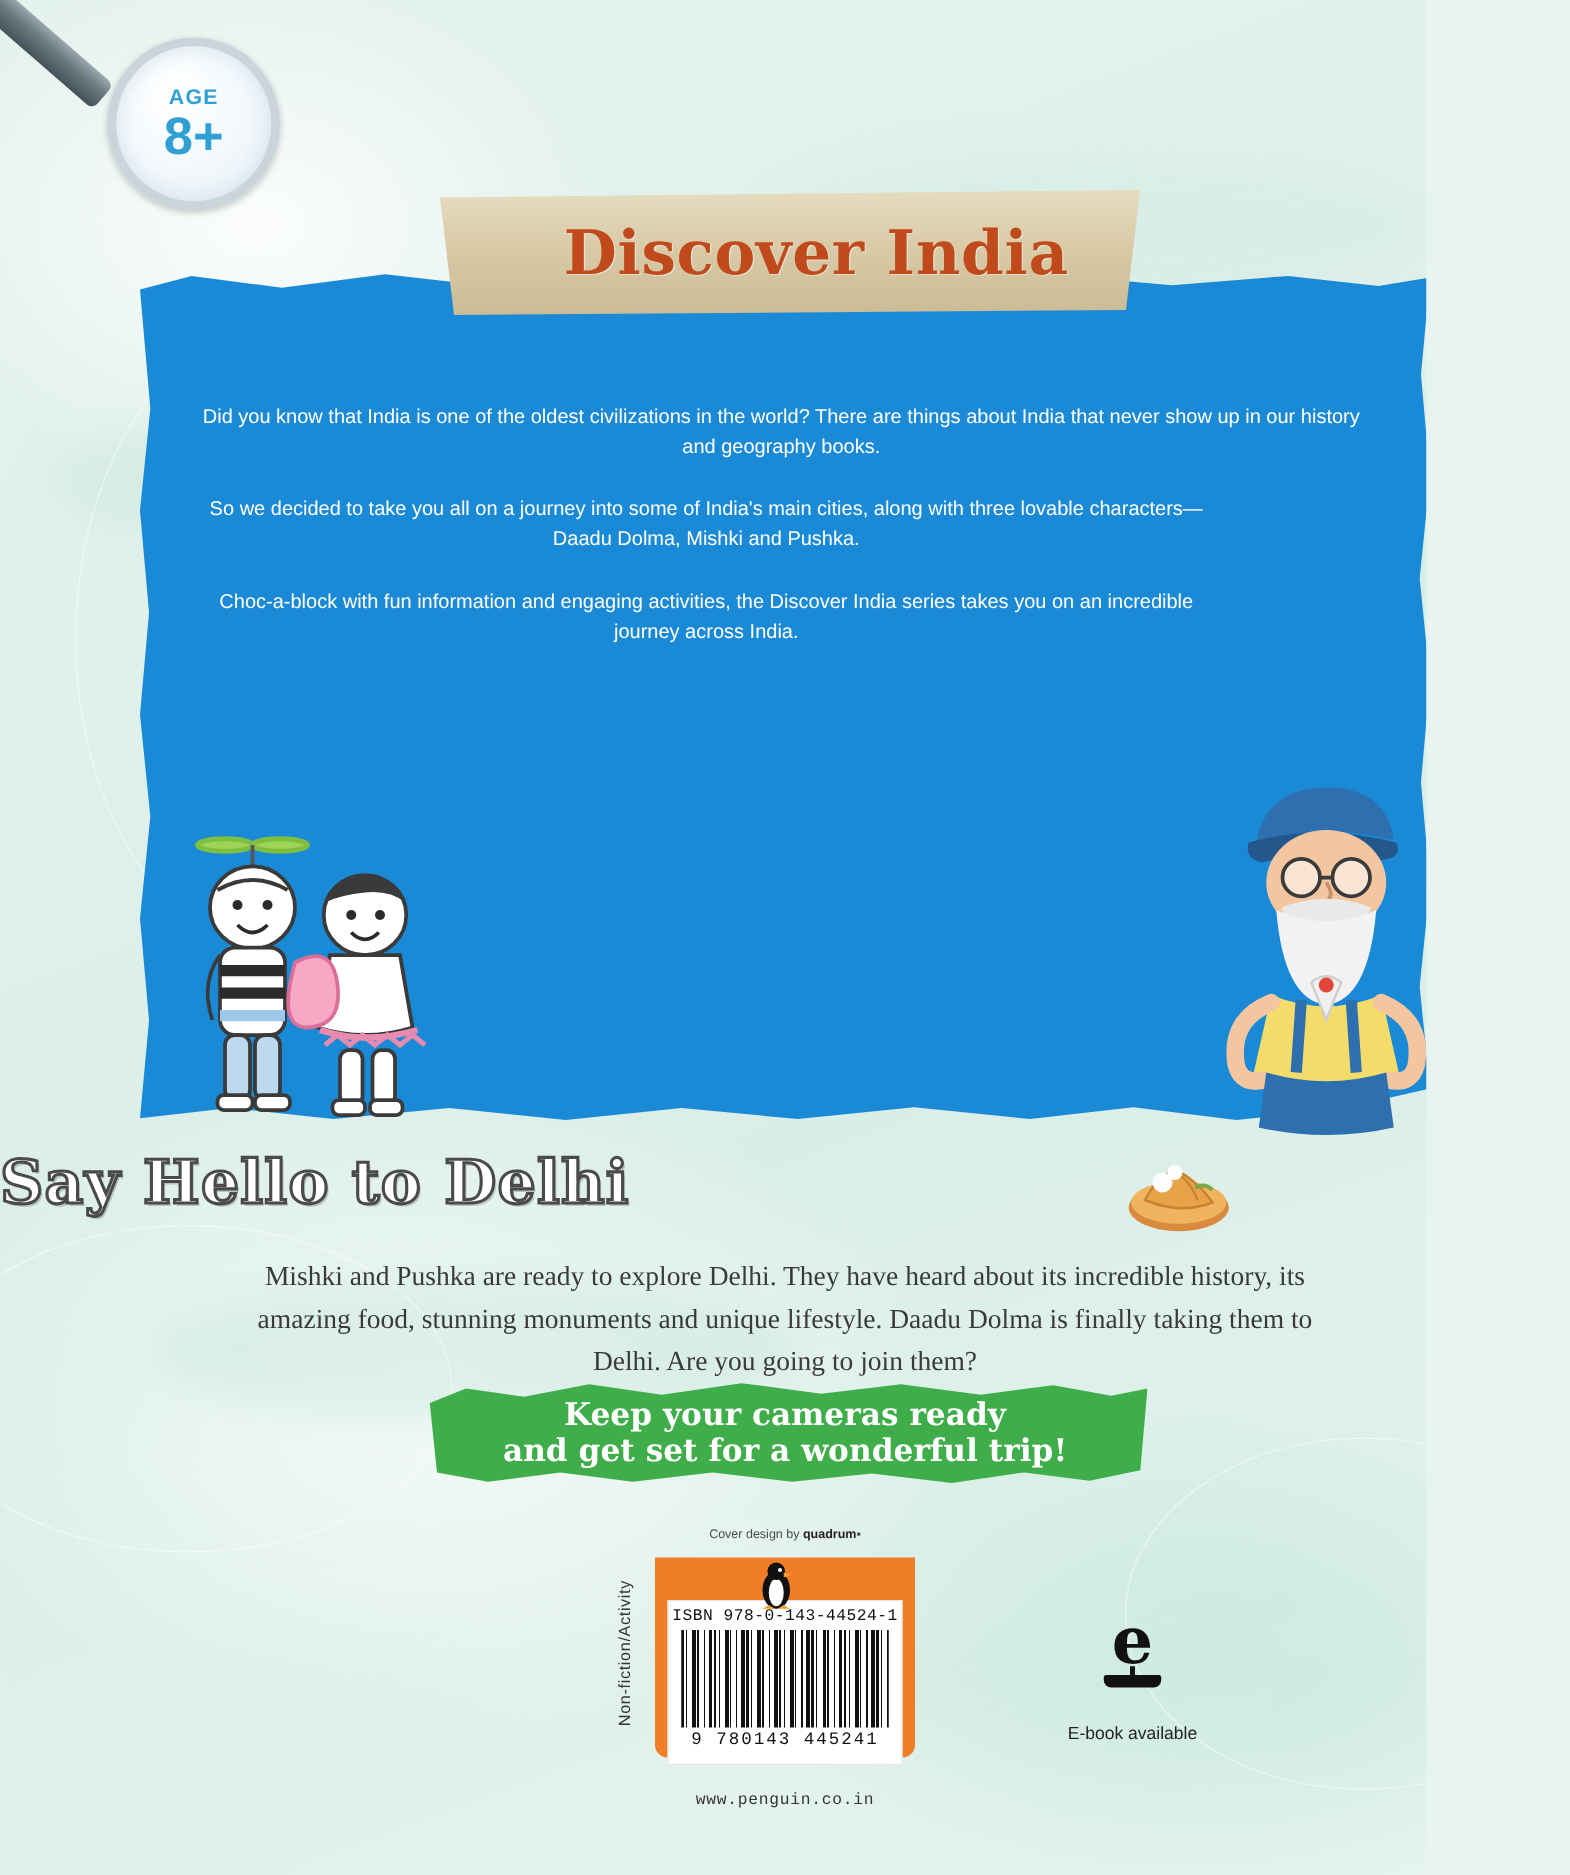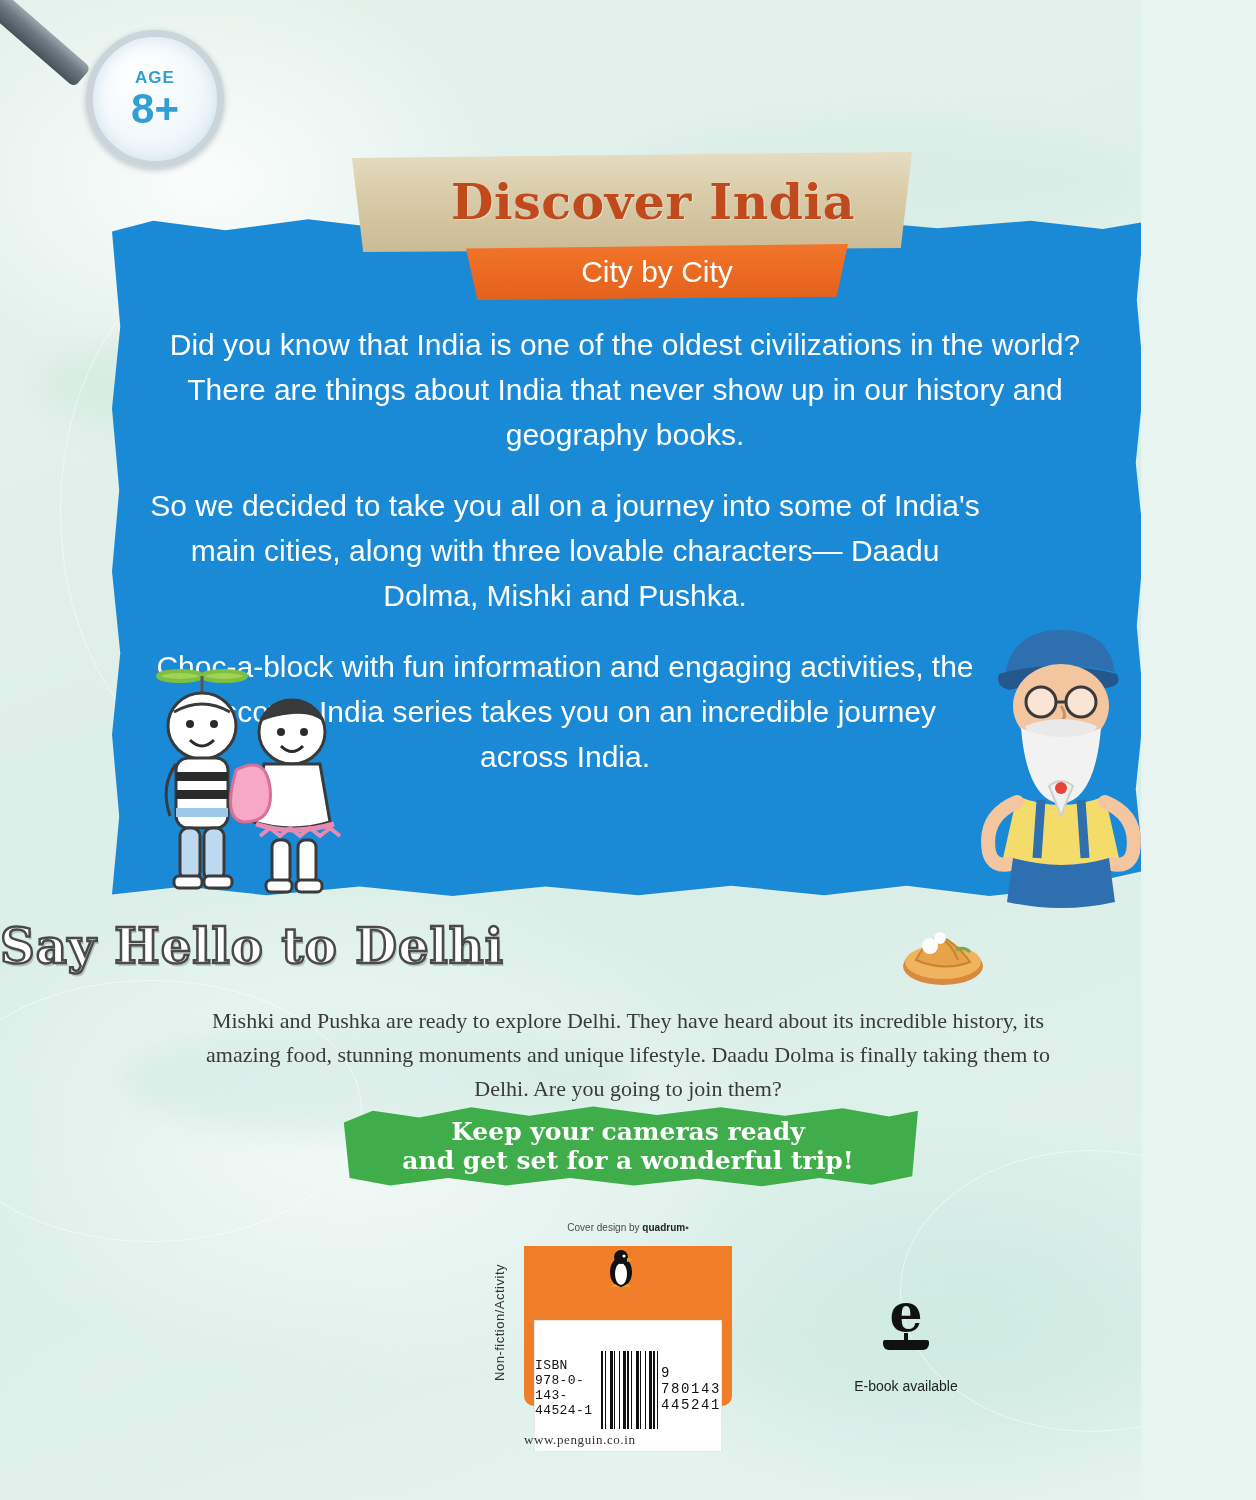--- a/index.html
+++ b/index.html
@@ -155,21 +155,21 @@
   }
 
   
   .panel-copy {
     position: absolute;
     left: 150px;
     top: 322px;
     width: 950px;
     z-index: 7;
     color: #ffffff;
-    font-size: 30px;
+    font-size: 16px;
     line-height: 1.5;
   }
   .panel-copy p {
     margin: 0 0 26px 0;
     text-align: center;
   }
   .p-narrow { width: 830px; margin-left: auto; margin-right: auto; }
 
   
   .kids {
@@ -278,28 +278,28 @@
     top: 1246px;
     width: 208px;
     height: 160px;
     background: #f07d28;
     border-radius: 0 0 10px 10px;
     z-index: 5;
   }
   .barcode-white {
     position: absolute;
     left: 534px;
-    top: 1320px;
+    top: 1280px;
     width: 188px;
     height: 132px;
     background: #ffffff;
     border: 1px solid #e7e7e7;
     z-index: 6;
     display: flex;
-    flex-direction: row;
+    flex-direction: column;
     align-items: center;
     padding-top: 4px;
     box-sizing: border-box;
   }
   .isbn-text {
     font-family: "Liberation Mono", monospace;
     font-size: 13px;
     color: #111;
     letter-spacing: 0.4px;
   }
@@ -337,22 +337,22 @@
     writing-mode: vertical-rl;
     transform: rotate(180deg);
     z-index: 7;
     letter-spacing: 0.5px;
   }
   .penguin-url {
     position: absolute;
     left: 524px;
     top: 1432px;
     width: 208px;
-    text-align: left;
-    font-family: Liberation Serif, serif;
+    text-align: center;
+    font-family: Liberation Mono, monospace;
     font-size: 13px;
     color: #333;
     z-index: 6;
     letter-spacing: 0.6px;
   }
 
   .ebook {
     position: absolute;
     left: 846px;
     top: 1290px;
@@ -406,23 +406,20 @@
   <div class="magnifier-handle"></div>
   <div class="age-badge">
     <div class="age-label">AGE</div>
     <div class="age-value">8+</div>
   </div>
 
   <div class="blue-panel"></div>
 
   <div class="title-banner">
     <span class="title-text">Discover India</span>
-  </div>
-  <div class="subtitle-banner">
-    <span class="subtitle-text">City by City</span>
   </div>
 
   <div class="panel-copy">
     <p>Did you know that India is one of the oldest civilizations in the world? There are things about India that never show up in our history and geography books.</p>
     <p class="p-narrow">So we decided to take you all on a journey into some of India's main cities, along with three lovable characters— Daadu Dolma, Mishki and Pushka.</p>
     <p class="p-narrow">Choc-a-block with fun information and engaging activities, the Discover India series takes you on an incredible journey across India.</p>
   </div>
 
   <div class="kids">
     <svg viewBox="0 0 230 250" width="230" height="250" xmlns="http://www.w3.org/2000/svg">

